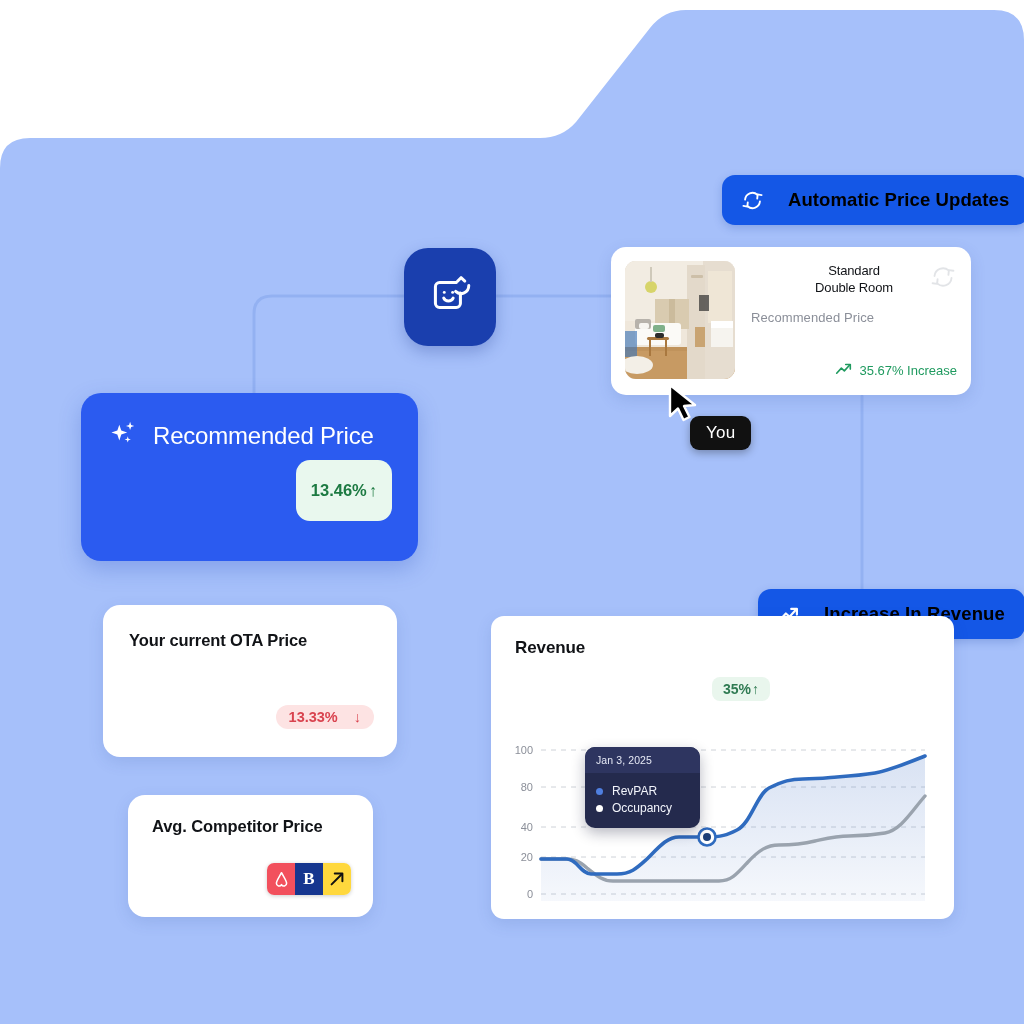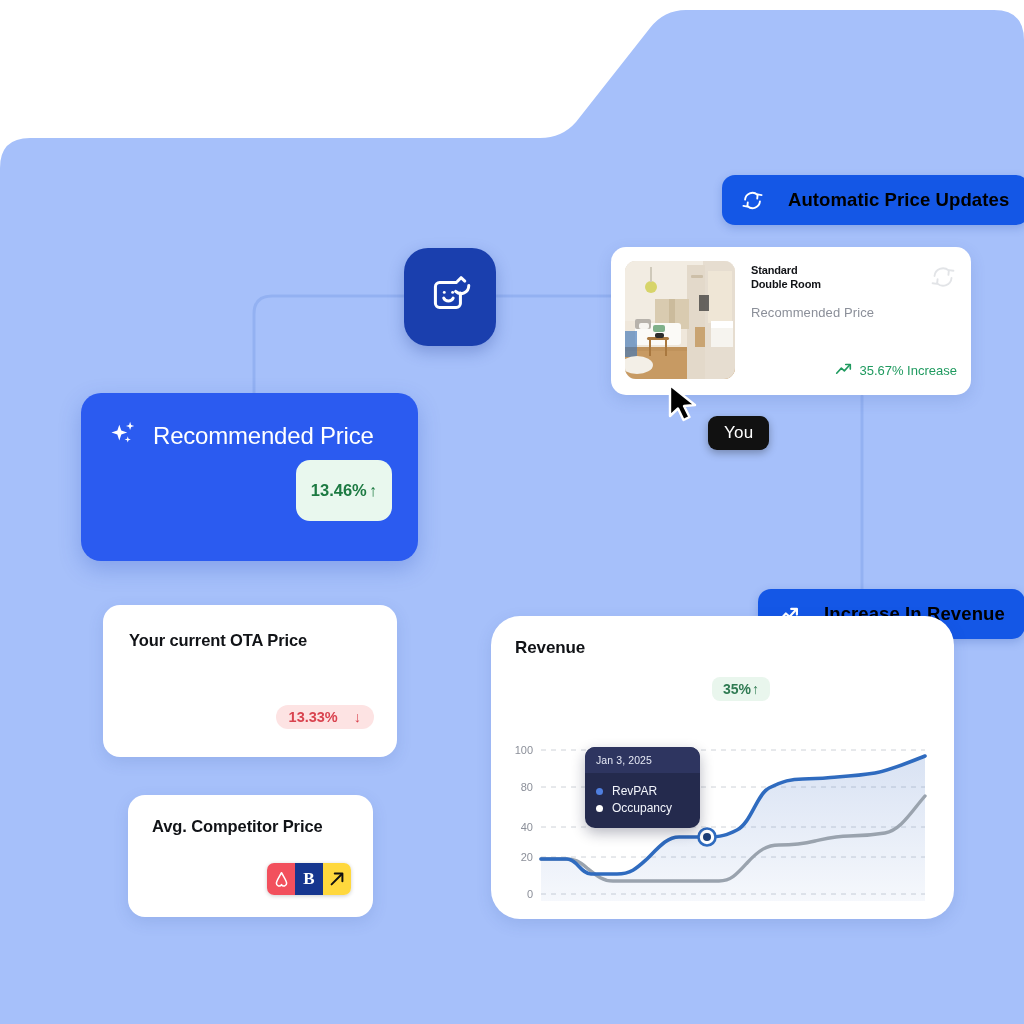--- a/index.html
+++ b/index.html
@@ -49,22 +49,23 @@
     box-sizing:border-box;padding:14px;
     display:flex;gap:16px;
   }
   #room-photo{
     width:110px;height:118px;border-radius:11px;flex:none;overflow:hidden;
     position:relative;background:#d8cfc2;
   }
   #room-photo svg{display:block;width:110px;height:118px;}
   #room-info{flex:1;position:relative;padding-top:2px;min-width:0;}
   #room-title{
-    font-size:11px;font-weight:bold;color:#111317;line-height:1.3;
+    font-size:13px;font-weight:normal;color:#111317;line-height:1.3;
     letter-spacing:-.15px;
+    text-align:center;
   }
   #room-sub{
     margin-top:13px;font-size:13px;color:#8b8f99;letter-spacing:.1px;
   }
   #room-delta{
     position:absolute;right:0;bottom:2px;display:flex;align-items:center;gap:7px;
     font-size:13px;color:#1f9a5f;font-weight:normal;white-space:nowrap;
   }
   #room-refresh{position:absolute;right:2px;top:4px;opacity:.28;}
 
@@ -104,21 +105,21 @@
     border-radius:7px;overflow:hidden;box-shadow:0 1px 4px rgba(0,0,0,.2);
   }
   .logo-chip{width:28px;height:32px;display:flex;align-items:center;justify-content:center;}
   .logo-air{background:#f2505d;}
   .logo-book{background:#16368f;color:#fff;font-weight:bold;font-size:17px;font-family:"Liberation Serif",serif;}
   .logo-exp{background:#ffd83d;}
 
   
   #chart-card{
     position:absolute;left:491px;top:616px;width:463px;height:303px;
-    background:#fff;border-radius:29px;
+    background:#fff;border-radius:13px;
     box-shadow:0 5px 16px rgba(40,70,150,.13);
     box-sizing:border-box;
   }
   #chart-title{position:absolute;left:24px;top:22px;font-size:17px;font-weight:bold;color:#111317;letter-spacing:-.1px;}
   #chart-badge{
     position:absolute;left:221px;top:61px;
     background:#e9f6ed;color:#2f7a52;border-radius:8px;
     padding:4px 11px;font-size:14px;font-weight:bold;
     display:flex;align-items:center;gap:1px;
   }
@@ -141,21 +142,21 @@
   }
   #tt-body{padding:8px 11px 10px 11px;}
   .tt-row{display:flex;align-items:center;gap:9px;margin:3px 0;}
   .tt-dot{width:7px;height:7px;border-radius:50%;flex:none;}
   .tt-label{font-size:12px;color:#f2f4fb;}
 
   
   #cursor{position:absolute;left:666px;top:382px;}
   #cursor svg{display:block;}
   #you-tag{
-    position:absolute;left:708px;top:416px;
+    position:absolute;left:690px;top:416px;
     background:#111111;color:#fff;border-radius:9px;
     padding:7px 16px;font-size:17px;letter-spacing:.2px;
     box-shadow:0 3px 9px rgba(0,0,0,.3);
   }
 </style>
 </head>
 <body>
 
 <div id="stage">
 

